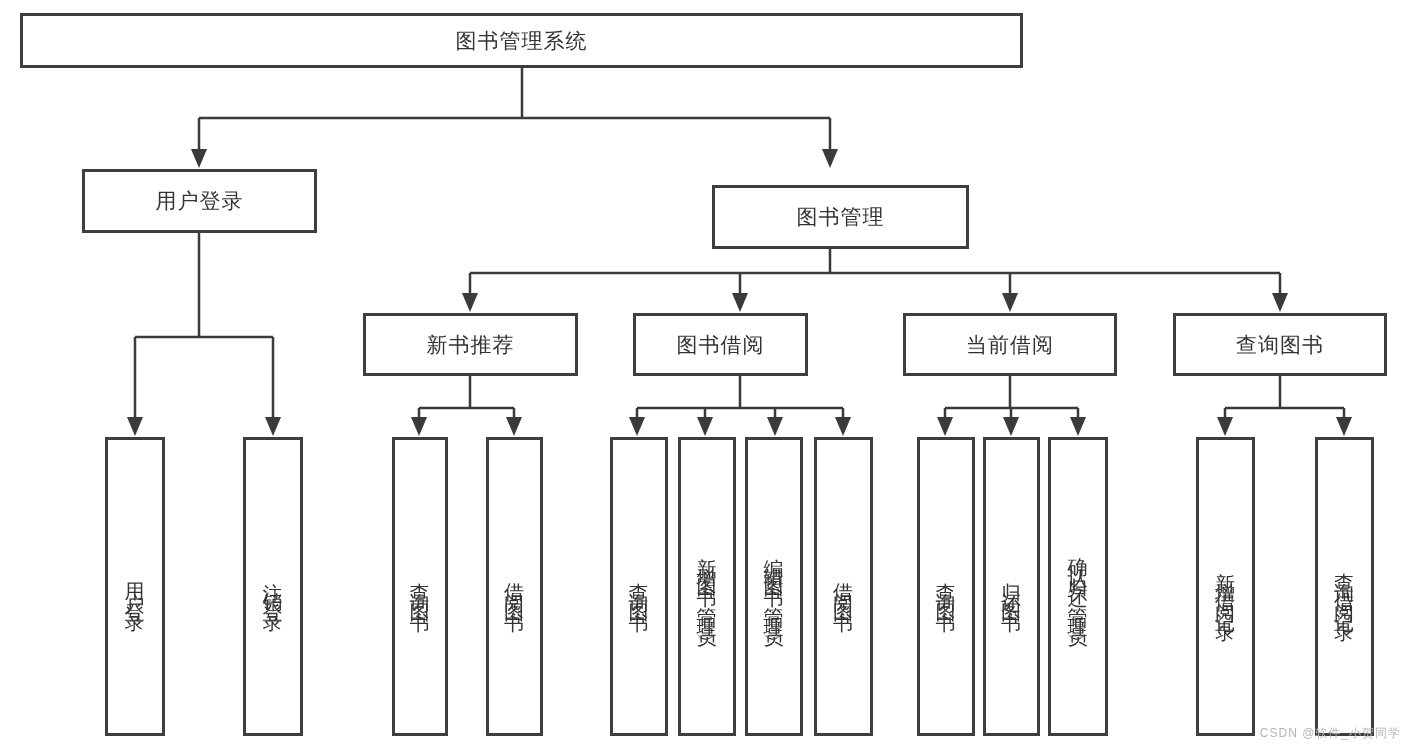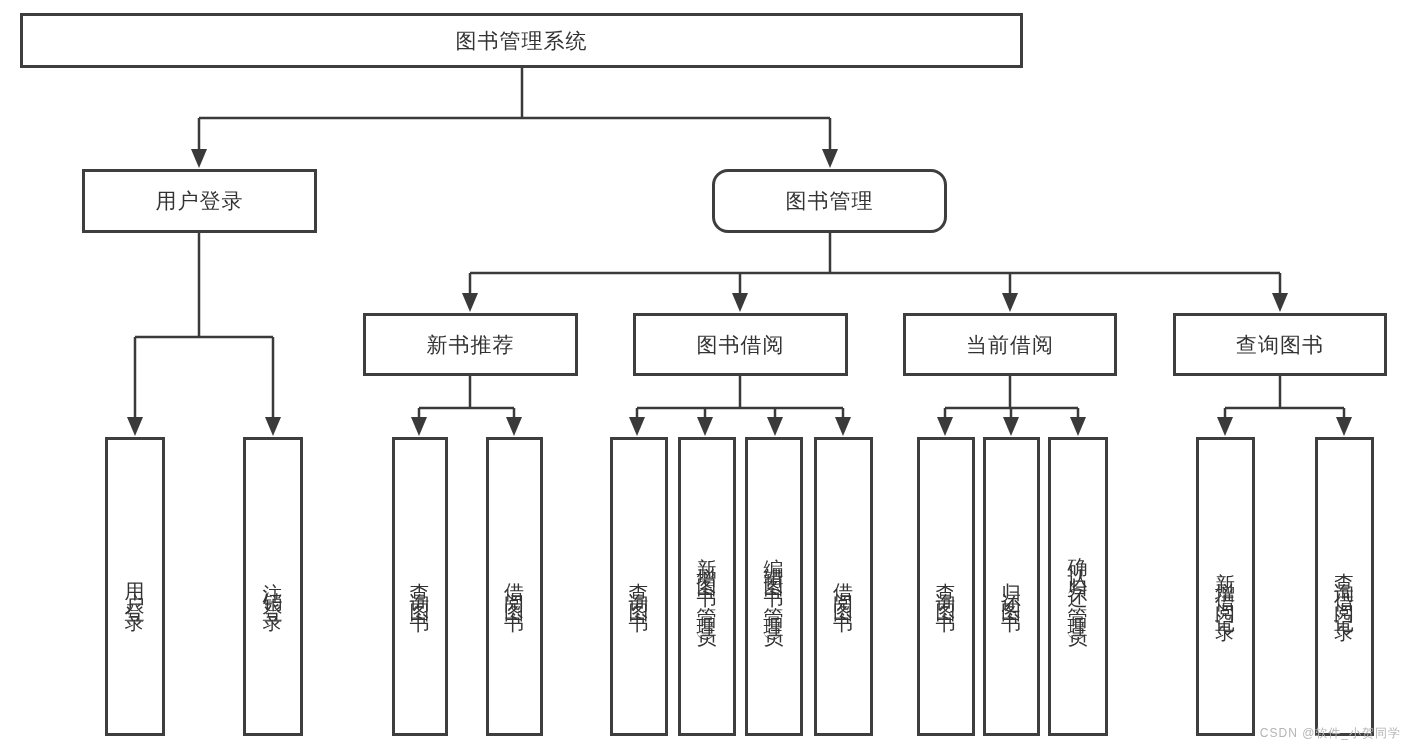--- a/index.html
+++ b/index.html
@@ -87,28 +87,28 @@
     </g>
   </svg>
 
   <div class="node" style="left:20px; top:13px; width:1003px; height:55px;text-align:center;">
     <span class="label">图书管理系统</span>
   </div>
 
   <div class="node" style="left:82px; top:169px; width:235px; height:64px;">
     <span class="label">用户登录</span>
   </div>
-  <div class="node" style="left:712px; top:169px; width:235px; height:64px;border-radius:16px;">
+  <div class="node" style="left:712px; top:185px; width:257px; height:64px;">
     <span class="label">图书管理</span>
   </div>
 
   <div class="node" style="left:363px; top:313px; width:215px; height:63px;">
     <span class="label">新书推荐</span>
   </div>
-  <div class="node" style="left:633px; top:313px; width:215px; height:63px;">
+  <div class="node" style="left:633px; top:313px; width:175px; height:63px;">
     <span class="label">图书借阅</span>
   </div>
   <div class="node" style="left:903px; top:313px; width:214px; height:63px;">
     <span class="label">当前借阅</span>
   </div>
   <div class="node" style="left:1173px; top:313px; width:214px; height:63px;">
     <span class="label">查询图书</span>
   </div>
 
   <div class="node leaf" style="left:105px; top:437px; width:60px; height:299px;">

